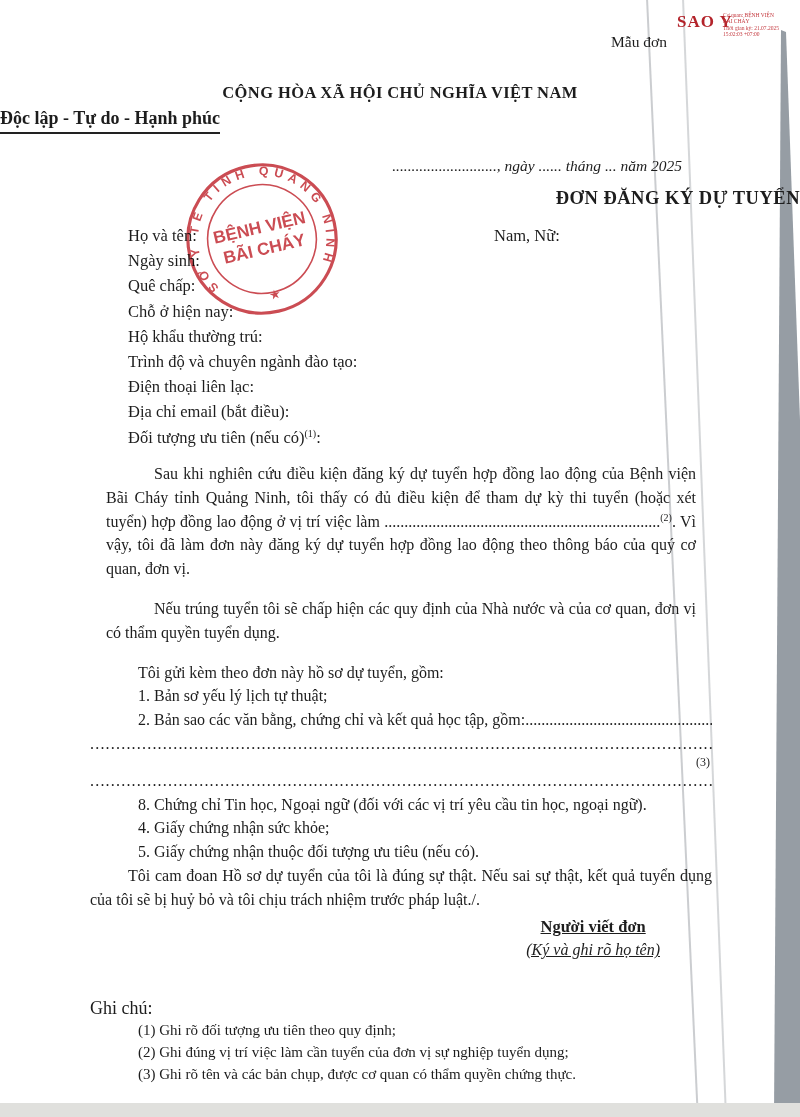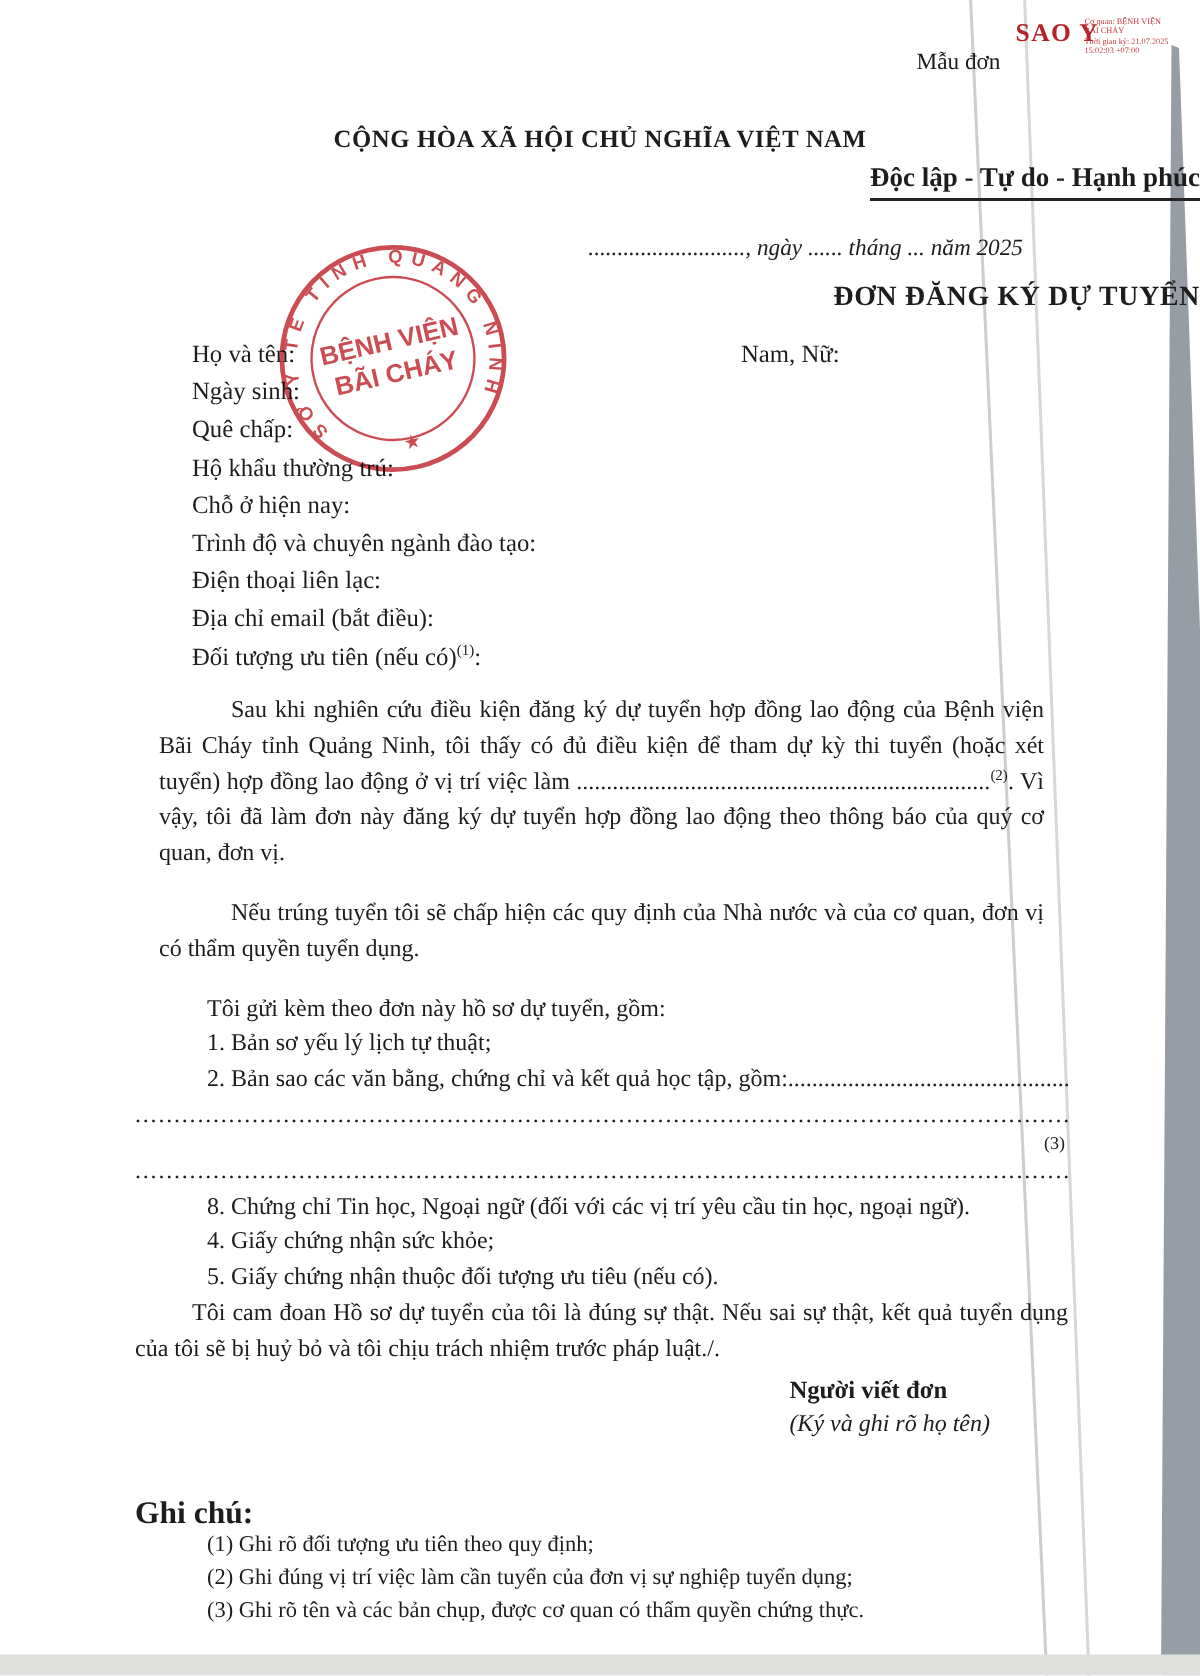--- a/index.html
+++ b/index.html
@@ -9,45 +9,45 @@
   
   .crease{position:absolute;top:-2px;width:1.5px;height:1125px;transform-origin:top center;
           background:rgba(130,136,142,.42);}
   .edge-wedge{position:absolute;top:0;left:0;}
   .bottom-strip{position:absolute;left:0;top:1103px;width:800px;height:14px;background:#e0e0dd;}
   
   .form-tag{left:611px;top:33px;font-size:15.5px;}
   .saoy{left:677px;top:12px;font-size:17px;font-weight:bold;color:#b3232a;letter-spacing:1px;}
   .cert{left:723px;top:12px;width:72px;font-size:5.5px;line-height:6.3px;color:#c4393f;}
   .natl1{left:0;top:83px;width:800px;text-align:center;font-size:16.5px;font-weight:bold;letter-spacing:.4px;}
-  .natl2{left:0;top:108px;width:800px;text-align:right;}
+  .natl2{left:0;top:108px;width:800px;text-align:left;}
   .natl2 span{display:inline-block;font-size:18px;font-weight:bold;border-bottom:2px solid #222;padding-bottom:3px;}
   .dateline{left:0;top:157px;width:682px;text-align:right;font-size:15.5px;font-style:italic;}
   .doc-title{left:0;top:188px;width:800px;text-align:right;font-size:18.5px;font-weight:bold;letter-spacing:.5px;z-index:2;}
   
   .stamp{left:183px;top:160px;width:158px;height:158px;transform:rotate(-13deg);
          z-index:3;mix-blend-mode:multiply;opacity:.88;}
   
   .fields{left:128px;top:226px;width:560px;font-size:16.5px;z-index:2;}
   .frow{height:25.2px;position:relative;white-space:nowrap;}
   .gender{position:absolute;left:366px;top:0;}
   .sup{vertical-align:super;font-size:10px;line-height:0;}
   
   .main{left:90px;top:446px;width:622px;font-size:16px;line-height:23.8px;z-index:2;}
   .para{text-align:justify;text-indent:48px;margin:16px;}
   .line{padding-left:48px;white-space:nowrap;overflow:hidden;}
   .dotrow{white-space:nowrap;overflow:hidden;letter-spacing:1.2px;}
   .note3{text-align:right;font-size:12px;line-height:13px;padding-right:2px;}
   .commit{text-align:justify;text-indent:38px;margin:0;}
-  .sigblock{width:max-content;margin:3px 52px 0 auto;}
+  .sigblock{width:max-content;margin:3px 52px 0 auto;text-align:center;text-decoration:underline;}
   .sigrole{font-weight:bold;font-size:16.5px;}
   .signote{font-style:italic;font-size:16px;}
   
   .ghichu{left:90px;top:997px;width:622px;font-size:15px;line-height:22px;}
-  .ghichu .gtitle{font-weight:bold;font-size:21px;}
+  .ghichu .gtitle{font-weight:normal;font-size:18px;}
   .ghichu .gitem{padding-left:48px;white-space:nowrap;}
 </style>
 </head>
 <body>
 
 <div class="crease" style="left:646px;transform:rotate(-2.6deg);"></div>
 <div class="crease" style="left:682px;transform:rotate(-2.2deg);opacity:.8;"></div>
 <svg class="edge-wedge" width="800" height="1117" viewBox="0 0 800 1117">
   <polygon points="781,30 786,32 800,420 800,1117 774,1117" fill="#969da4"></polygon>
 </svg>
@@ -83,22 +83,22 @@
   </svg>
 </div>
 
 <div class="abs fields">
   <div class="frow">
     <span>Họ và tên:</span>
     <span class="gender">Nam, Nữ:</span>
   </div>
   <div class="frow"><span>Ngày sinh:</span></div>
   <div class="frow"><span>Quê chấp:</span></div>
+  <div class="frow"><span>Chỗ ở hiện nay:</span></div>
   <div class="frow"><span>Hộ khẩu thường trú:</span></div>
-  <div class="frow"><span>Chỗ ở hiện nay:</span></div>
   <div class="frow"><span>Trình độ và chuyên ngành đào tạo:</span></div>
   <div class="frow"><span>Điện thoại liên lạc:</span></div>
   <div class="frow"><span>Địa chỉ email (bắt điều):</span></div>
   <div class="frow">
     <span>Đối tượng ưu tiên (nếu có)</span><sup class="sup">(1)</sup><span>:</span>
   </div>
 </div>
 
 <div class="abs main">
   <p class="para"><span>Sau khi nghiên cứu điều kiện đăng ký dự tuyển hợp đồng lao động của Bệnh viện Bãi Cháy tỉnh Quảng Ninh, tôi thấy có đủ điều kiện để tham dự kỳ thi tuyển (hoặc xét tuyển) hợp đồng lao động ở vị trí việc làm .....................................................................</span><sup class="sup">(2)</sup><span>. Vì vậy, tôi đã làm đơn này đăng ký dự tuyển hợp đồng lao động theo thông báo của quý cơ quan, đơn vị.</span></p>

